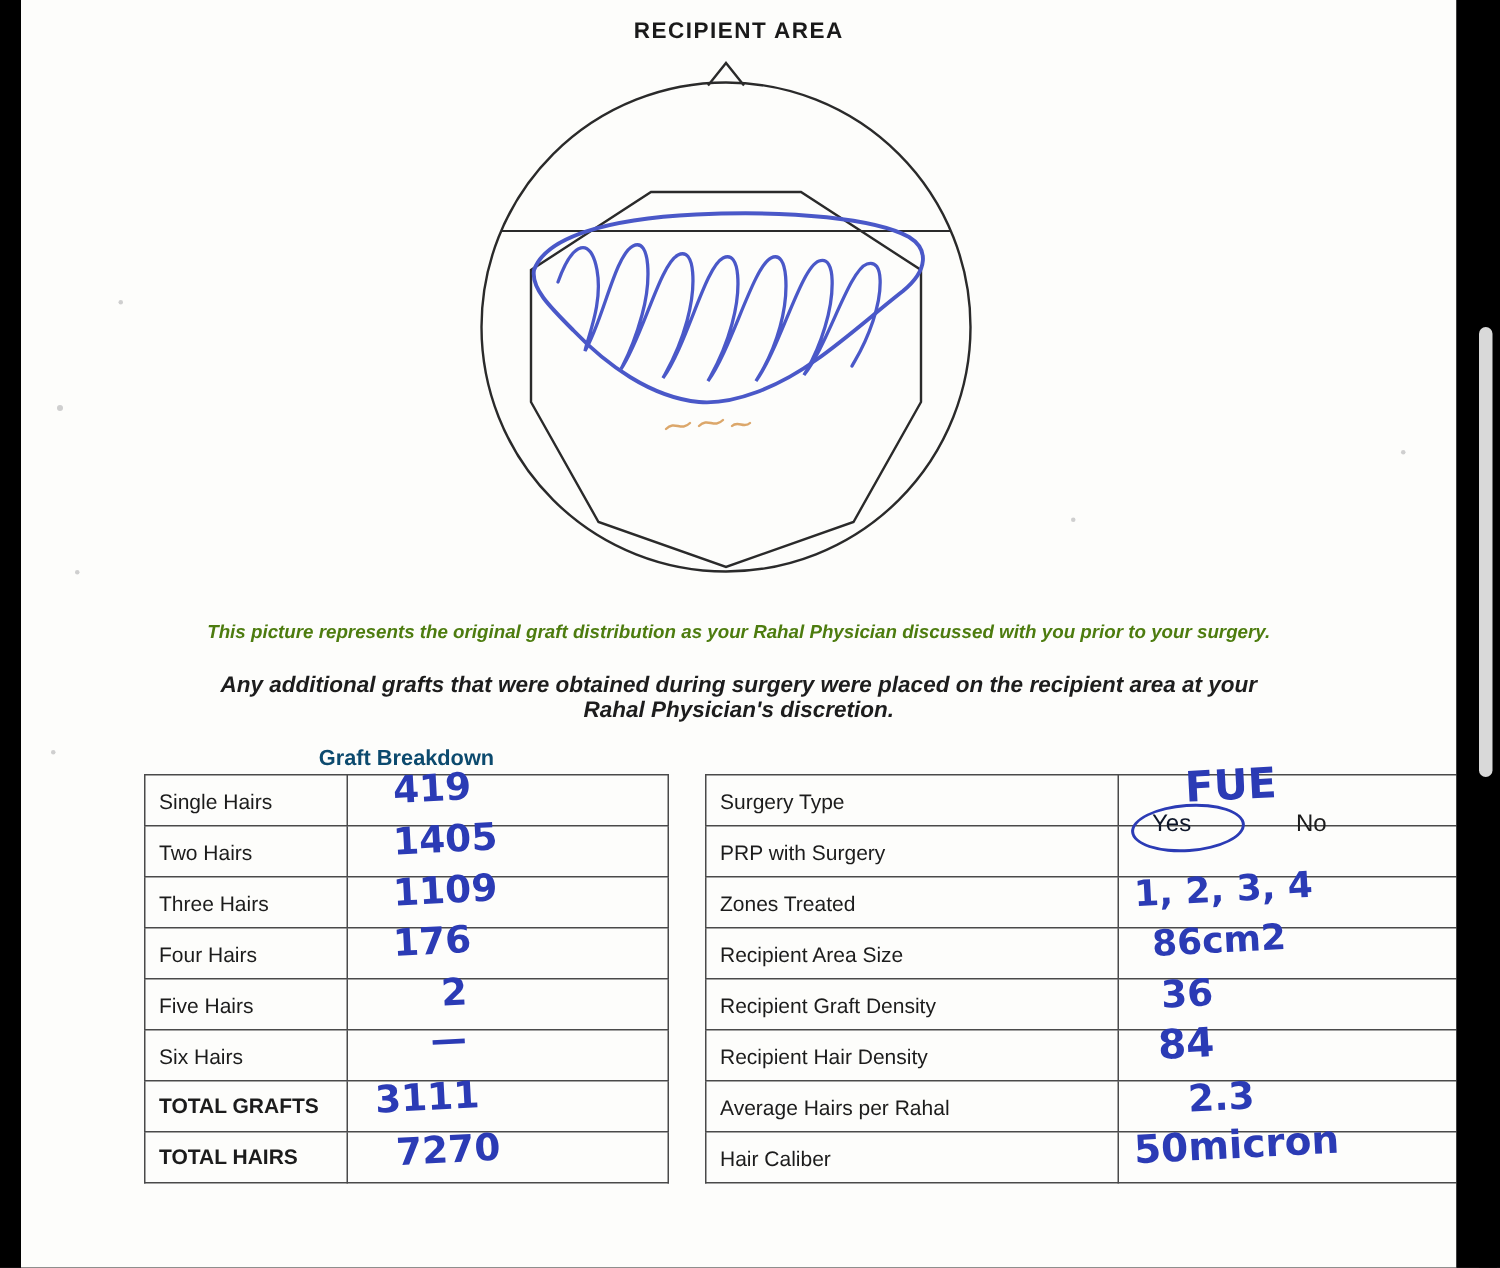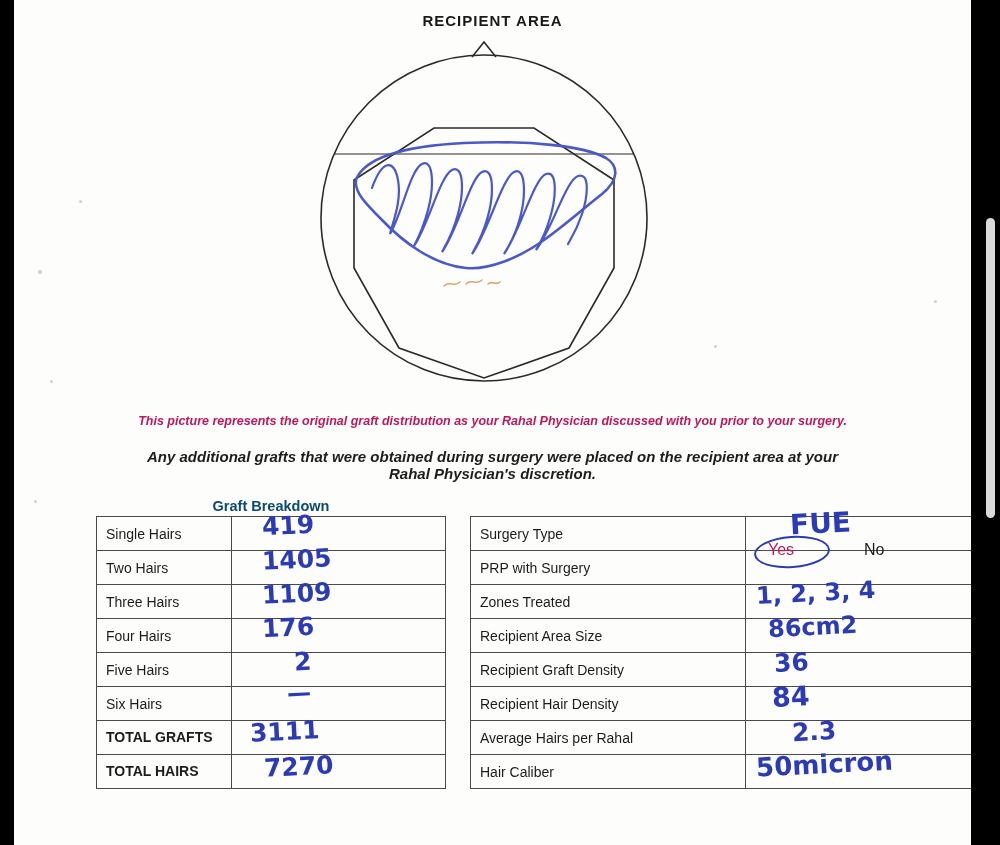--- a/index.html
+++ b/index.html
@@ -89,21 +89,21 @@
   
   .caption1 {
     position: absolute;
     top: 414px;
     left: 0;
     width: 957px;
     text-align: center;
     font-style: italic;
     font-weight: bold;
     font-size: 12.5px;
-    color: #be185d;
+    color: #4d7c0f;
   }
   .caption2 {
     position: absolute;
     top: 448px;
     left: 0;
     width: 957px;
     text-align: center;
     font-style: italic;
     font-weight: bold;
     font-size: 15px;
@@ -171,21 +171,21 @@
   .yesno {
     position: relative;
     font-size: 15px;
     color: #1c1c1c;
   }
   .yesno .yes {
     position: absolute;
     left: 22px;
     top: -10px;
     font-size: 16px;
-    color: #be185d;
+    color: #0f172a;
   }
   .yesno .no {
     position: absolute;
     left: 118px;
     top: -10px;
     font-size: 16px;
     color: #1c1c1c;
   }
   .yesno .ellipse {
     position: absolute;

